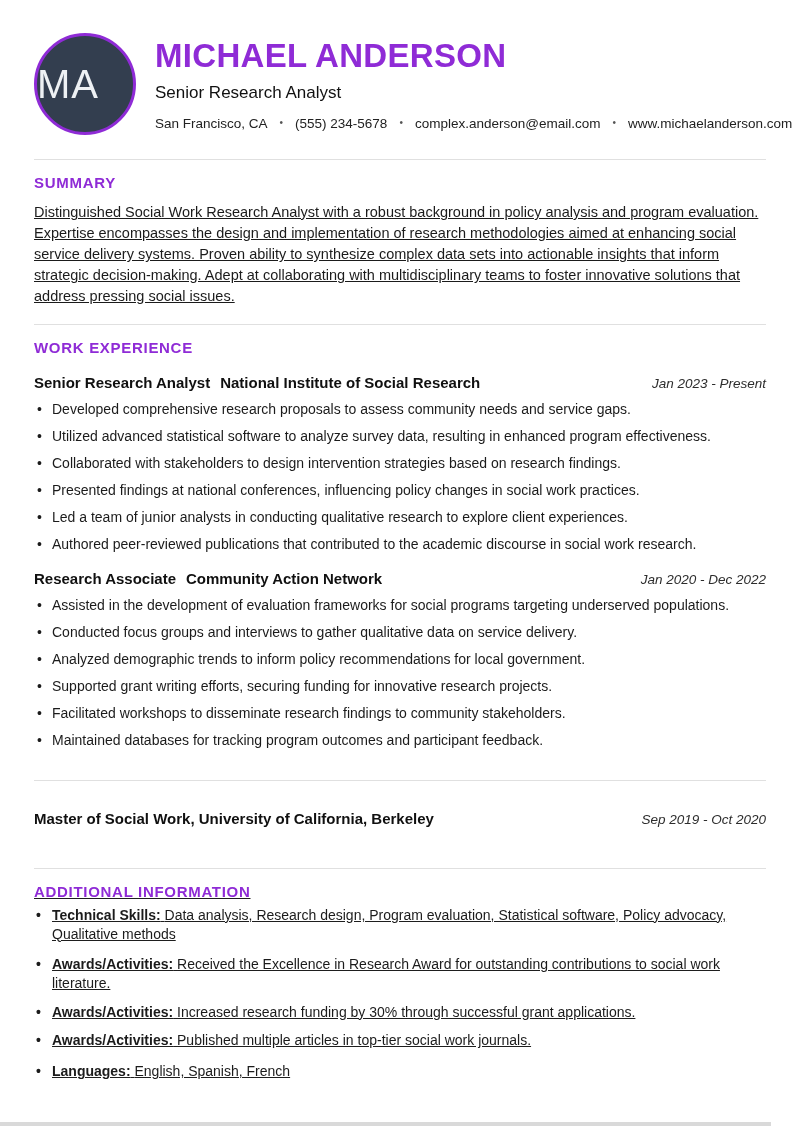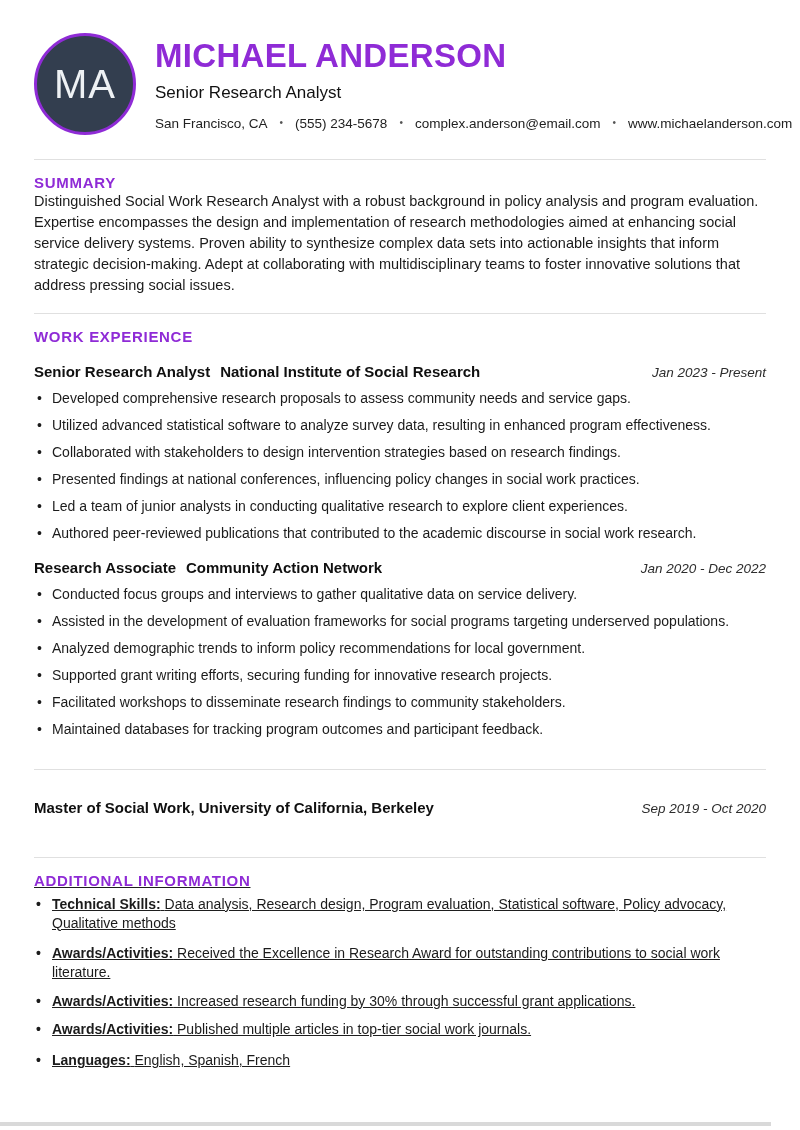--- a/index.html
+++ b/index.html
@@ -25,21 +25,21 @@
     overflow: hidden;
   }
 
   
   .header { display: flex; align-items: flex-start; }
   .avatar {
     width: 102px; height: 102px;
     border-radius: 50%;
     background: var(--avatar-bg);
     border: 3px solid var(--accent);
-    display: flex; align-items: center; justify-content: center;
+    display: flex; align-items: center; justify-content: flex-start;
     flex-shrink: 0;
   }
   .avatar span {
     color: #eef1f4;
     font-size: 40px;
     letter-spacing: 1px;
     font-weight: 400;
   }
   .header-text { margin-left: 19px; padding-top: 6px; }
   .name {
@@ -62,24 +62,25 @@
   
   .section { border-top: 1px solid var(--line); padding-top: 14px; }
   .section-heading {
     color: var(--accent);
     font-size: 15px;
     font-weight: 700;
     letter-spacing: 0.7px;
   }
   .summary-section { margin-top: 24px; }
   .summary-text {
-    margin-top: 0;
+    margin-top: 11px;
     font-size: 14.5px;
     line-height: 1.45;
     color: #1b1b1b;
+    text-decoration: underline;
   }
 
   .experience-section { margin-top: 17px; }
   .job { margin-top: 18px; }
   .job + .job { margin-top: 17px; }
   .job-header {
     display: flex; align-items: baseline; justify-content: space-between;
   }
   .job-left { display: flex; align-items: baseline; gap: 10px; }
   .job-title, .job-company { font-size: 15px; font-weight: 700; color: #101010; }
@@ -192,22 +193,22 @@
 
     <article class="job">
       <div class="job-header">
         <div class="job-left">
           <span class="job-title">Research Associate</span>
           <span class="job-company">Community Action Network</span>
         </div>
         <span class="dates">Jan 2020 - Dec 2022</span>
       </div>
       <ul class="bullets">
+        <li>Assisted in the development of evaluation frameworks for social programs targeting underserved populations.</li>
         <li>Conducted focus groups and interviews to gather qualitative data on service delivery.</li>
-        <li>Assisted in the development of evaluation frameworks for social programs targeting underserved populations.</li>
         <li>Analyzed demographic trends to inform policy recommendations for local government.</li>
         <li>Supported grant writing efforts, securing funding for innovative research projects.</li>
         <li>Facilitated workshops to disseminate research findings to community stakeholders.</li>
         <li>Maintained databases for tracking program outcomes and participant feedback.</li>
       </ul>
     </article>
   </section>
 
   <section class="section education-section">
     <div class="edu-row">

